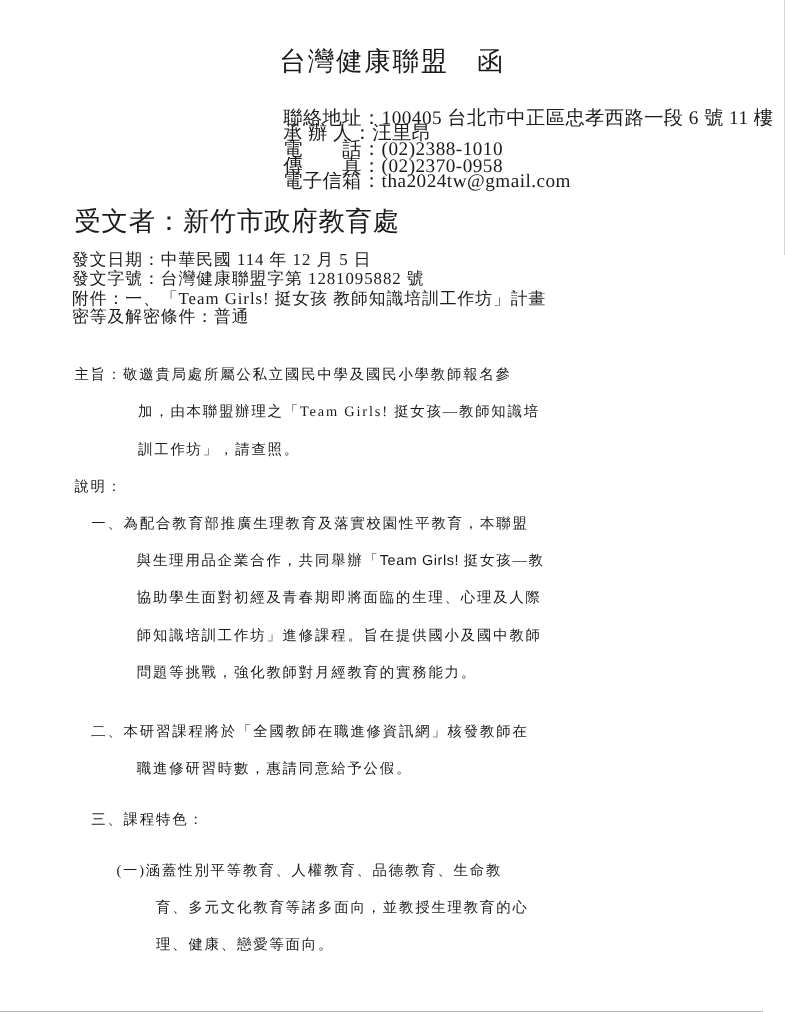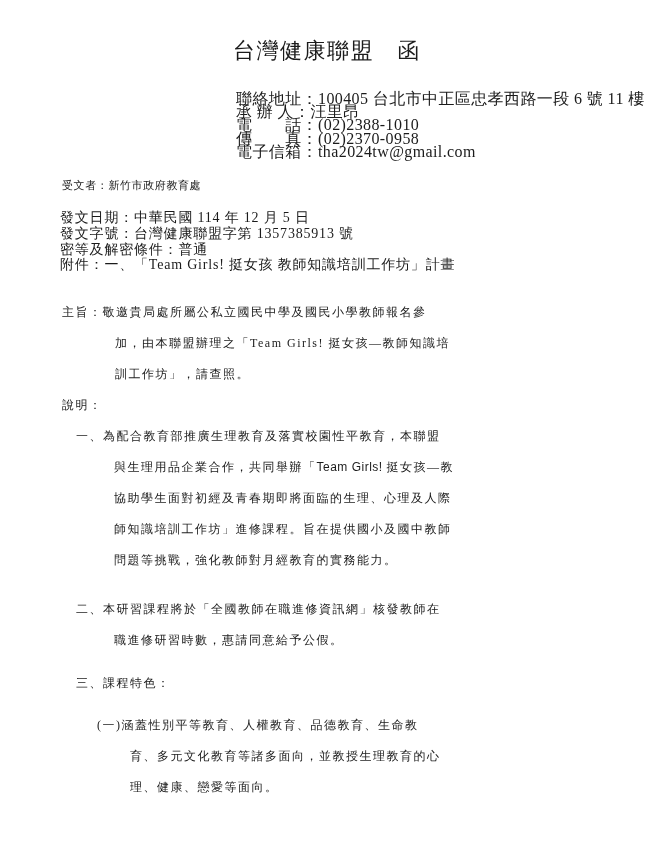--- a/index.html
+++ b/index.html
@@ -25,21 +25,21 @@
   }
   .contact{
     margin:26px 0 0 236px;
     font-size:16px;
     line-height:13.2px;
     letter-spacing:0.4px;
   }
   .contact-line{white-space:pre;}
   .recipient{
     margin:16px 0 0 62px;
-    font-size:11px;
+    font-size:22px;
     line-height:22px;
     letter-spacing:0.6px;
     white-space:pre;
   }
   .meta{
     margin:14px 0 0 60px;
     font-size:14px;
     line-height:15.8px;
     letter-spacing:0.8px;
   }
@@ -70,23 +70,23 @@
   <div class="contact">
       <div class="contact-line">聯絡地址：100405 台北市中正區忠孝西路一段 6 號 11 樓</div>
       <div class="contact-line">承 辦 人：汪里昂</div>
       <div class="contact-line">電　　話：(02)2388-1010</div>
       <div class="contact-line">傳　　真：(02)2370-0958</div>
       <div class="contact-line">電子信箱：tha2024tw@gmail.com</div>
     </div>
   <div class="recipient">受文者：新竹市政府教育處</div>
   <div class="meta">
       <div class="meta-line">發文日期：中華民國 114 年 12 月 5 日</div>
-      <div class="meta-line">發文字號：台灣健康聯盟字第 1357385913 號</div>
+      <div class="meta-line">發文字號：台灣健康聯盟字第 1281095882 號</div>
+      <div class="meta-line">附件：一、「Team Girls! 挺女孩 教師知識培訓工作坊」計畫</div>
       <div class="meta-line">密等及解密條件：普通</div>
-      <div class="meta-line">附件：一、「Team Girls! 挺女孩 教師知識培訓工作坊」計畫</div>
     </div>
   <div class="body">
       <div class="block" style="margin-top: 0px;">
         <div class="line l0">主旨：敬邀貴局處所屬公私立國民中學及國民小學教師報名參</div>
         <div class="line l1">加，由本聯盟辦理之「Team Girls! 挺女孩—教師知識培</div>
         <div class="line l1">訓工作坊」，請查照。</div>
       </div>
       <div class="block" style="margin-top: 0px;">
         <div class="line l0">說明：</div>
       </div>

